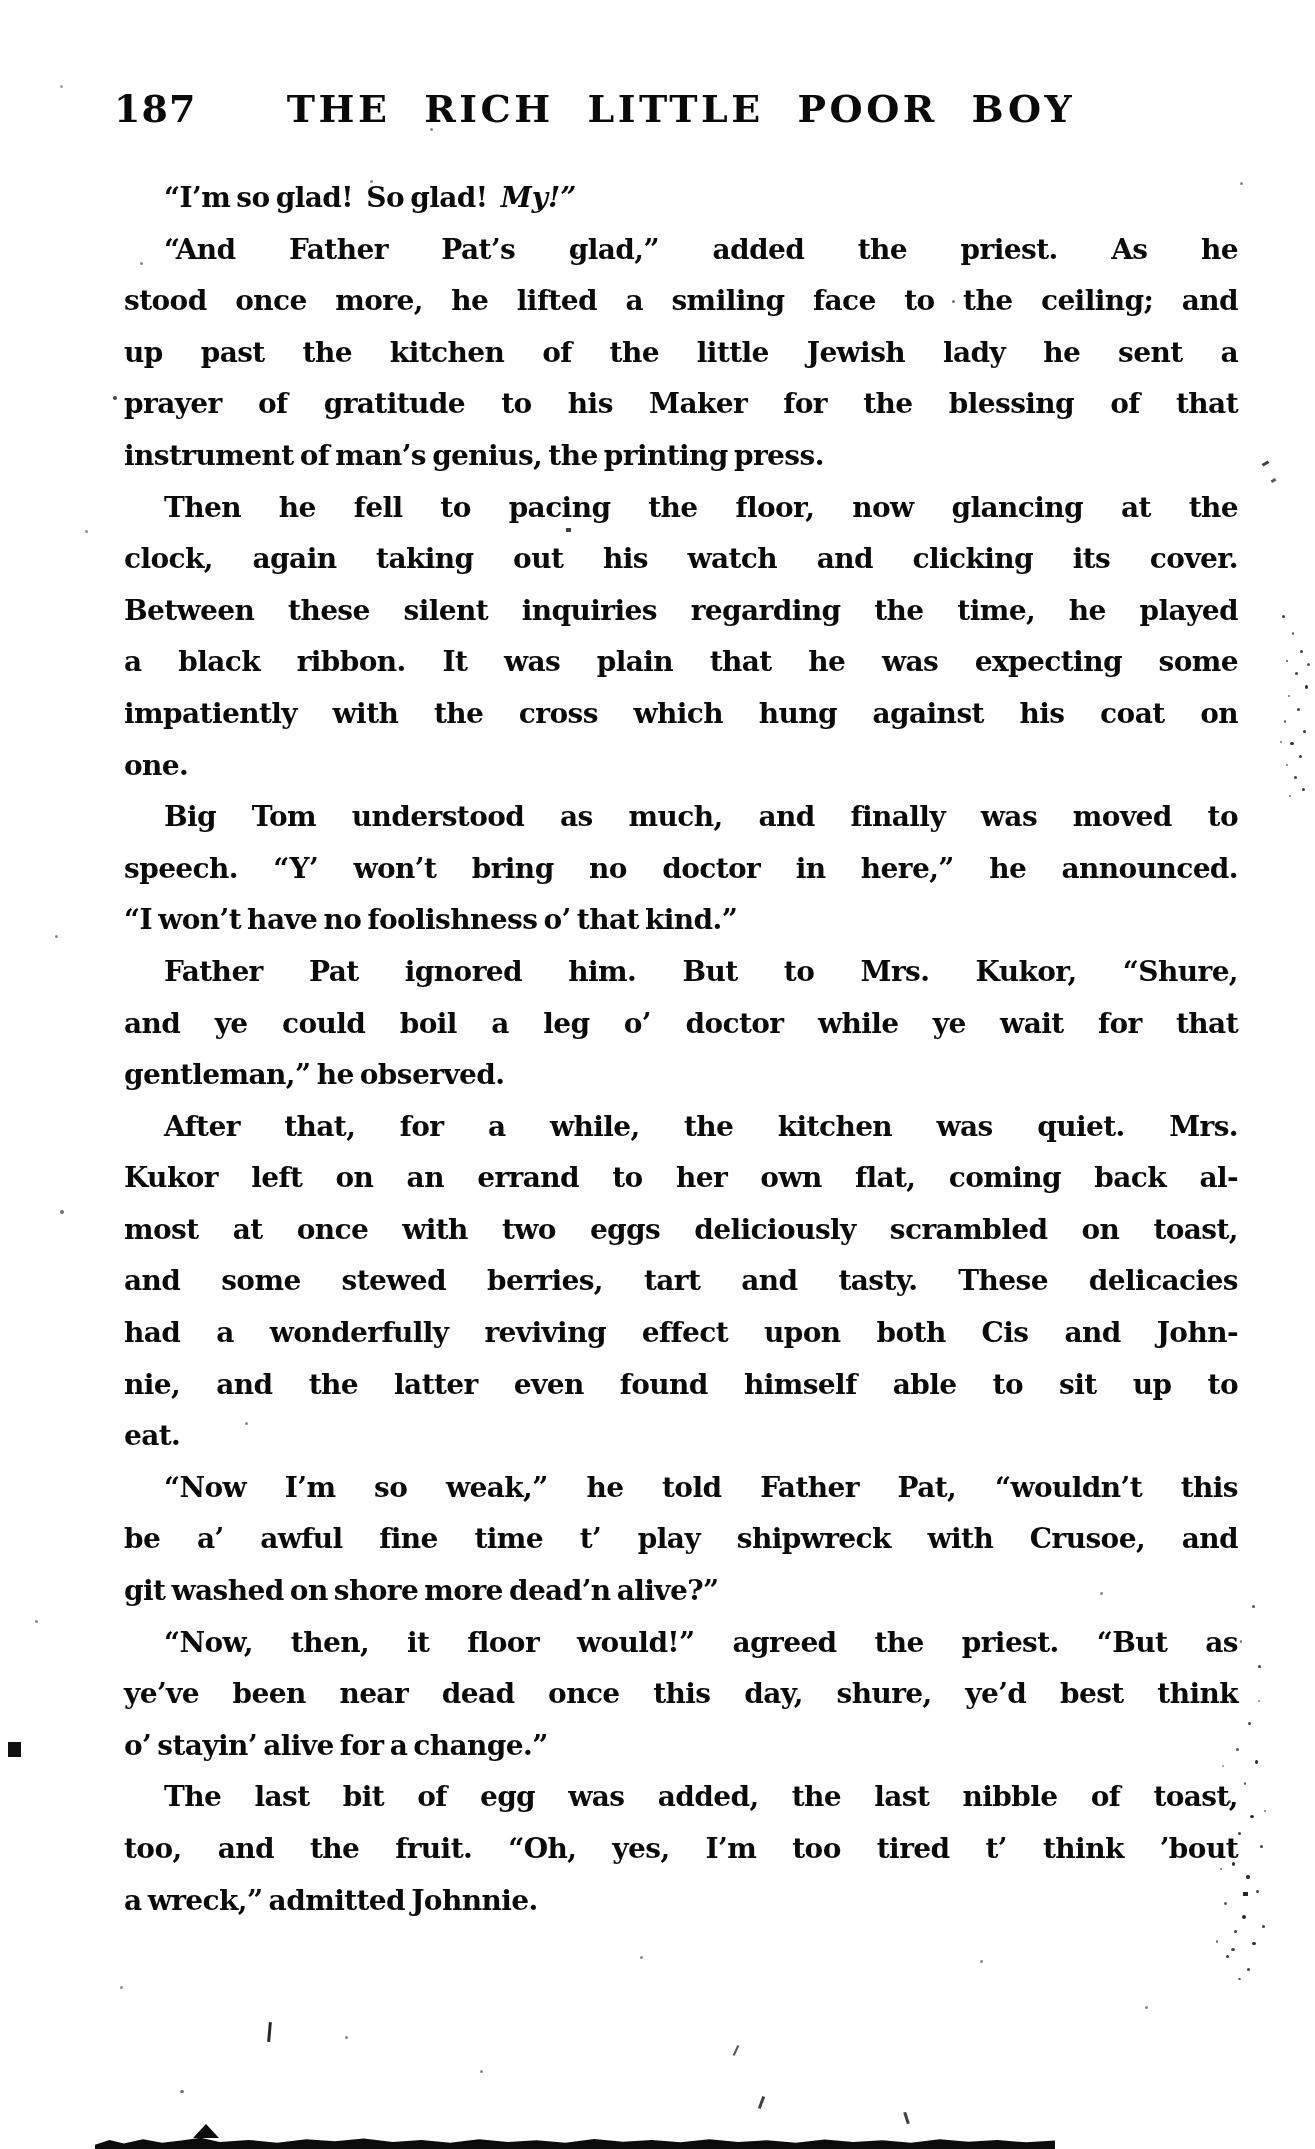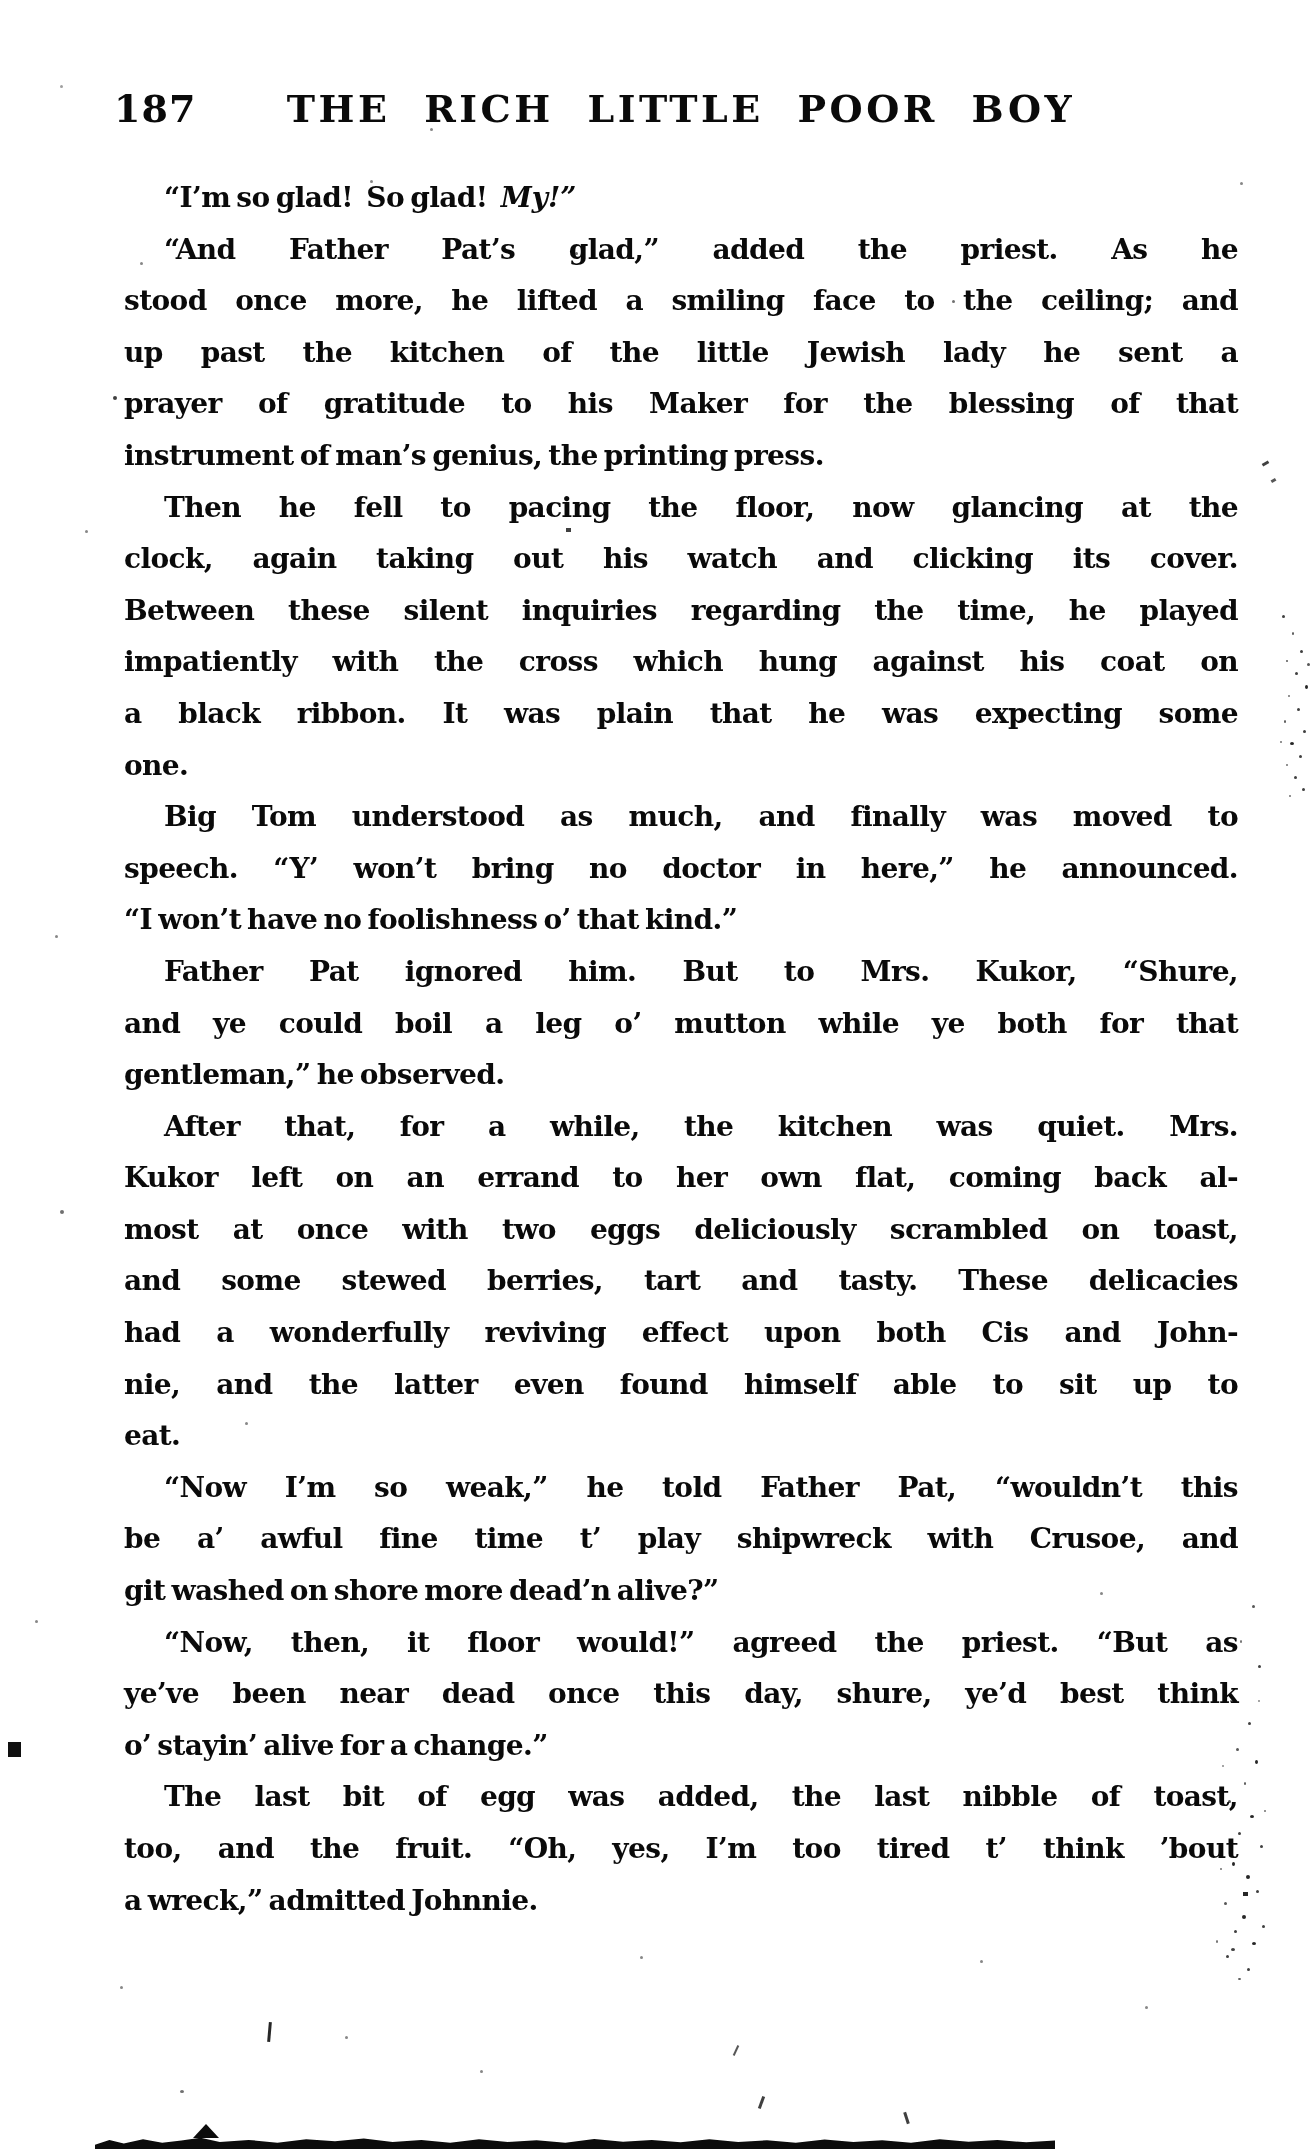--- a/index.html
+++ b/index.html
@@ -60,28 +60,28 @@
   <main class="text-block">
       <div class="line indent last"><span>“I’m so glad! So glad! </span><span class="ital">My!”</span></div>
       <div class="line indent"><span>“And Father Pat’s glad,” added the priest. As he</span></div>
       <div class="line"><span>stood once more, he lifted a smiling face to the ceiling; and</span></div>
       <div class="line"><span>up past the kitchen of the little Jewish lady he sent a</span></div>
       <div class="line"><span>prayer of gratitude to his Maker for the blessing of that</span></div>
       <div class="line last"><span>instrument of man’s genius, the printing press.</span></div>
       <div class="line indent"><span>Then he fell to pacing the floor, now glancing at the</span></div>
       <div class="line"><span>clock, again taking out his watch and clicking its cover.</span></div>
       <div class="line"><span>Between these silent inquiries regarding the time, he played</span></div>
+      <div class="line"><span>a black ribbon. It was plain that he was expecting some</span></div>
       <div class="line"><span>impatiently with the cross which hung against his coat on</span></div>
-      <div class="line"><span>a black ribbon. It was plain that he was expecting some</span></div>
       <div class="line last"><span>one.</span></div>
       <div class="line indent"><span>Big Tom understood as much, and finally was moved to</span></div>
       <div class="line"><span>speech. “Y’ won’t bring no doctor in here,” he announced.</span></div>
       <div class="line last"><span>“I won’t have no foolishness o’ that kind.”</span></div>
       <div class="line indent"><span>Father Pat ignored him. But to Mrs. Kukor, “Shure,</span></div>
-      <div class="line"><span>and ye could boil a leg o’ mutton while ye both for that</span></div>
+      <div class="line"><span>and ye could boil a leg o’ doctor while ye wait for that</span></div>
       <div class="line last"><span>gentleman,” he observed.</span></div>
       <div class="line indent"><span>After that, for a while, the kitchen was quiet. Mrs.</span></div>
       <div class="line"><span>Kukor left on an errand to her own flat, coming back al-</span></div>
       <div class="line"><span>most at once with two eggs deliciously scrambled on toast,</span></div>
       <div class="line"><span>and some stewed berries, tart and tasty. These delicacies</span></div>
       <div class="line"><span>had a wonderfully reviving effect upon both Cis and John-</span></div>
       <div class="line"><span>nie, and the latter even found himself able to sit up to</span></div>
       <div class="line last"><span>eat.</span></div>
       <div class="line indent"><span>“Now I’m so weak,” he told Father Pat, “wouldn’t this</span></div>
       <div class="line"><span>be a’ awful fine time t’ play shipwreck with Crusoe, and</span></div>

